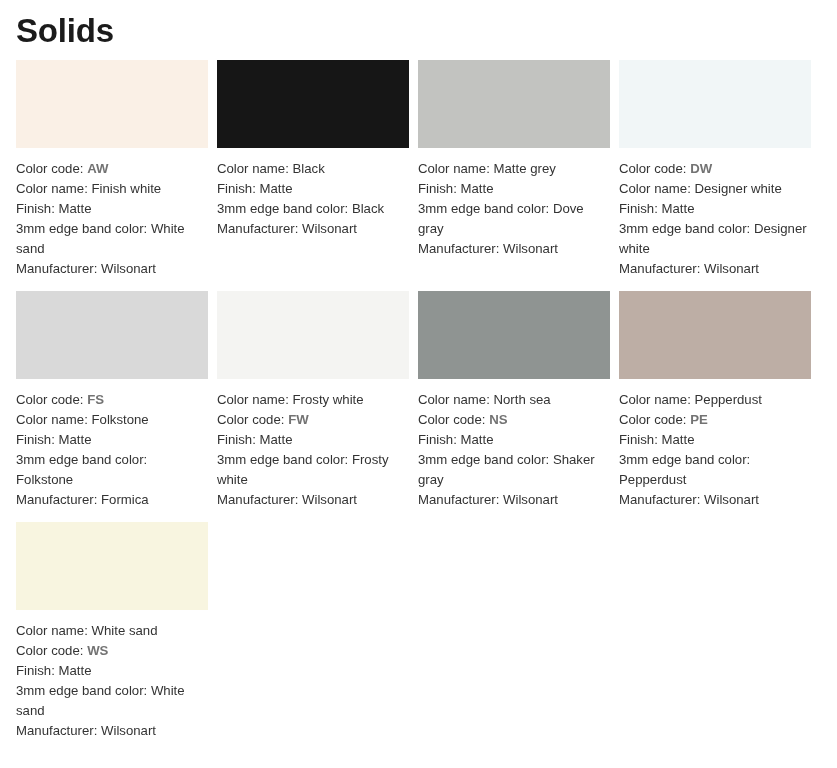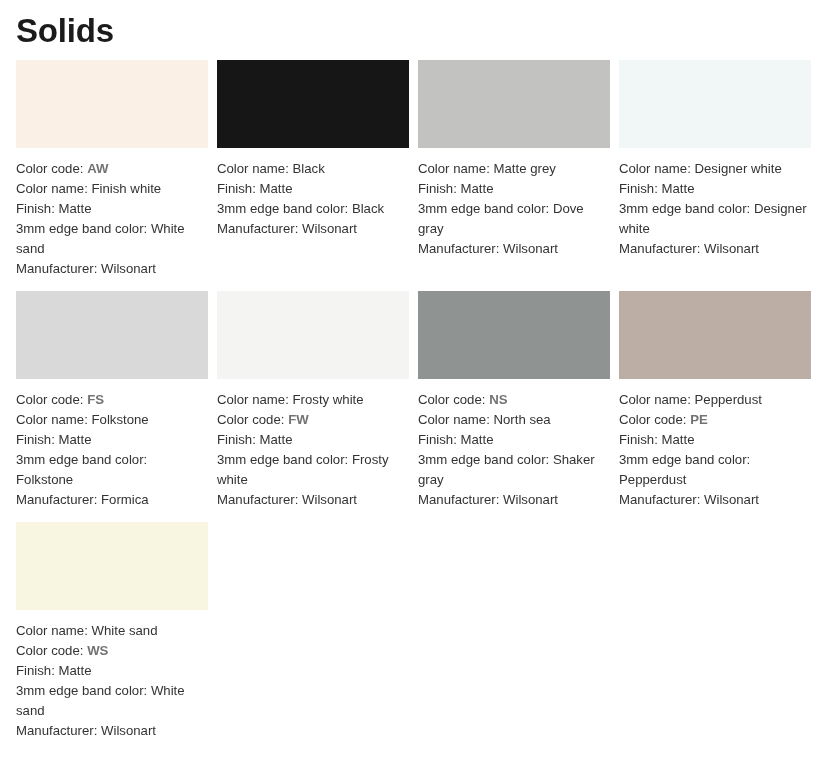--- a/index.html
+++ b/index.html
@@ -107,20 +107,21 @@
         <ul class="swatch-specs">
           <li class="spec-line"><span class="spec-label">Color name:</span> <span class="spec-value">Matte grey</span></li>
           <li class="spec-line"><span class="spec-label">Finish:</span> <span class="spec-value">Matte</span></li>
           <li class="spec-line"><span class="spec-label">3mm edge band color:</span> <span class="spec-value">Dove gray</span></li>
           <li class="spec-line"><span class="spec-label">Manufacturer:</span> <span class="spec-value">Wilsonart</span></li>
         </ul>
       </div>
       <div class="swatch-card">
         <div class="swatch-chip" style="background: rgb(241, 246, 247);"></div>
         <ul class="swatch-specs">
+          <li class="spec-line"><span class="spec-label">Color code:</span> <span class="spec-value is-code">DW</span></li>
           <li class="spec-line"><span class="spec-label">Color name:</span> <span class="spec-value">Designer white</span></li>
           <li class="spec-line"><span class="spec-label">Finish:</span> <span class="spec-value">Matte</span></li>
           <li class="spec-line"><span class="spec-label">3mm edge band color:</span> <span class="spec-value">Designer white</span></li>
           <li class="spec-line"><span class="spec-label">Manufacturer:</span> <span class="spec-value">Wilsonart</span></li>
         </ul>
       </div>
       <div class="swatch-card">
         <div class="swatch-chip" style="background: rgb(217, 217, 217);"></div>
         <ul class="swatch-specs">
           <li class="spec-line"><span class="spec-label">Color code:</span> <span class="spec-value is-code">FS</span></li>
@@ -136,22 +137,22 @@
           <li class="spec-line"><span class="spec-label">Color name:</span> <span class="spec-value">Frosty white</span></li>
           <li class="spec-line"><span class="spec-label">Color code:</span> <span class="spec-value is-code">FW</span></li>
           <li class="spec-line"><span class="spec-label">Finish:</span> <span class="spec-value">Matte</span></li>
           <li class="spec-line"><span class="spec-label">3mm edge band color:</span> <span class="spec-value">Frosty white</span></li>
           <li class="spec-line"><span class="spec-label">Manufacturer:</span> <span class="spec-value">Wilsonart</span></li>
         </ul>
       </div>
       <div class="swatch-card">
         <div class="swatch-chip" style="background: rgb(143, 148, 146);"></div>
         <ul class="swatch-specs">
+          <li class="spec-line"><span class="spec-label">Color name:</span> <span class="spec-value">North sea</span></li>
           <li class="spec-line"><span class="spec-label">Color code:</span> <span class="spec-value is-code">NS</span></li>
-          <li class="spec-line"><span class="spec-label">Color name:</span> <span class="spec-value">North sea</span></li>
           <li class="spec-line"><span class="spec-label">Finish:</span> <span class="spec-value">Matte</span></li>
           <li class="spec-line"><span class="spec-label">3mm edge band color:</span> <span class="spec-value">Shaker gray</span></li>
           <li class="spec-line"><span class="spec-label">Manufacturer:</span> <span class="spec-value">Wilsonart</span></li>
         </ul>
       </div>
       <div class="swatch-card">
         <div class="swatch-chip" style="background: rgb(189, 174, 165);"></div>
         <ul class="swatch-specs">
           <li class="spec-line"><span class="spec-label">Color name:</span> <span class="spec-value">Pepperdust</span></li>
           <li class="spec-line"><span class="spec-label">Color code:</span> <span class="spec-value is-code">PE</span></li>

